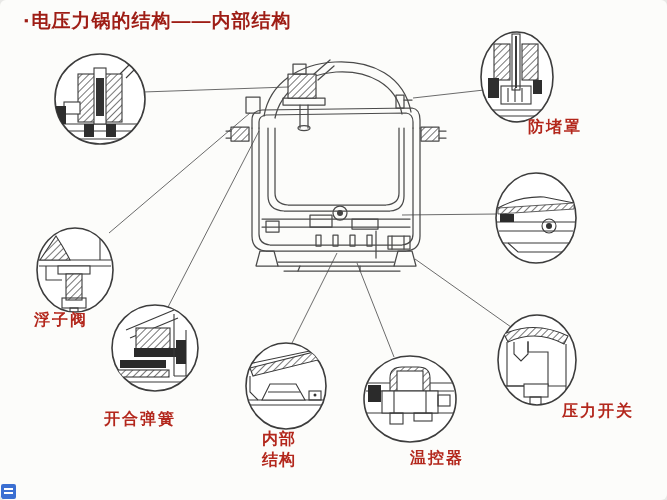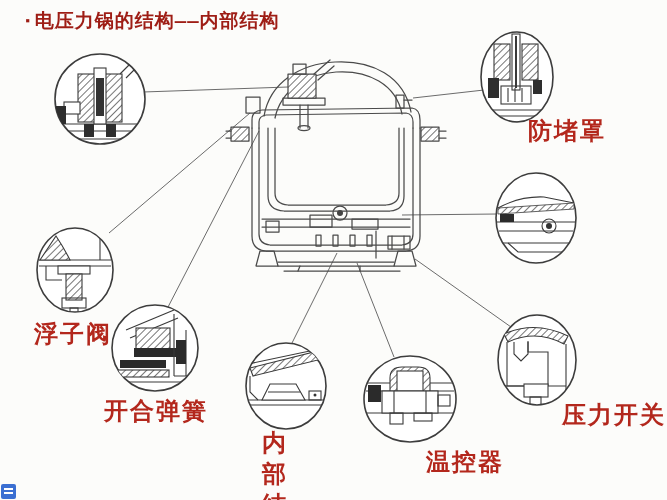--- a/index.html
+++ b/index.html
@@ -1,29 +1,30 @@
 <!DOCTYPE html>
 <html><head>
 <meta charset="utf-8">
 <style>
   html,body{margin:0;padding:0;background:#e8e8e6;}
   #stage{
     position:relative;width:667px;height:500px;margin:0 auto;
     background:#fcfcfa;overflow:hidden;
-    font-family:Liberation Mono, monospace;
+    font-family:Liberation Sans, sans-serif;
+    border-radius:6px;
   }
   #diagram-svg{position:absolute;left:0;top:0;}
   .page-title{
     position:absolute;left:24px;top:8px;
     font-size:19px;font-weight:bold;color:#9e1d15;letter-spacing:1px;
     white-space:nowrap;
   }
   .page-title .bullet{font-size:13px;vertical-align:2px;margin-right:2px;}
   .part-label{
-    position:absolute;color:#b3271c;font-weight:bold;font-size:24px;
+    position:absolute;color:#b3271c;font-weight:bold;font-size:16px;
     letter-spacing:2px;line-height:1.3;white-space:nowrap;
   }
   .part-label.wrap{white-space:normal;width:40px;word-break:break-all;letter-spacing:1px;}
   .watermark{
     position:absolute;left:1px;top:484px;width:15px;height:15px;
     background:#3b6fd2;border-radius:2px;
   }
   .watermark::after{
     content:"";position:absolute;left:3px;top:4px;width:9px;height:2px;background:#fff;
     box-shadow:0 4px 0 #fff;
@@ -274,20 +275,20 @@
         <line x1="548" y1="386" x2="566" y2="386"></line>
       </g>
     </g>
   </svg>
 
   <div class="page-title">
     <span class="bullet">▪</span><span>电压力锅的结构——内部结构</span>
   </div>
 
   <div class="part-label" style="left:528px;top:117px;">防堵罩</div>
-  <div class="part-label" style="left:34px;top:320px;">浮子阀</div>
-  <div class="part-label" style="left:104px;top:397px;">开合弹簧</div>
+  <div class="part-label" style="left:34px;top:310px;">浮子阀</div>
+  <div class="part-label" style="left:104px;top:409px;">开合弹簧</div>
   <div class="part-label wrap" style="left:262px;top:429px;">内部结构</div>
-  <div class="part-label" style="left:410px;top:448px;margin-left:16px;">温控器</div>
+  <div class="part-label" style="left:410px;top:448px;">温控器</div>
   <div class="part-label" style="left:562px;top:401px;">压力开关</div>
 
   <div class="watermark"></div>
 </div>
 
 </body></html>

